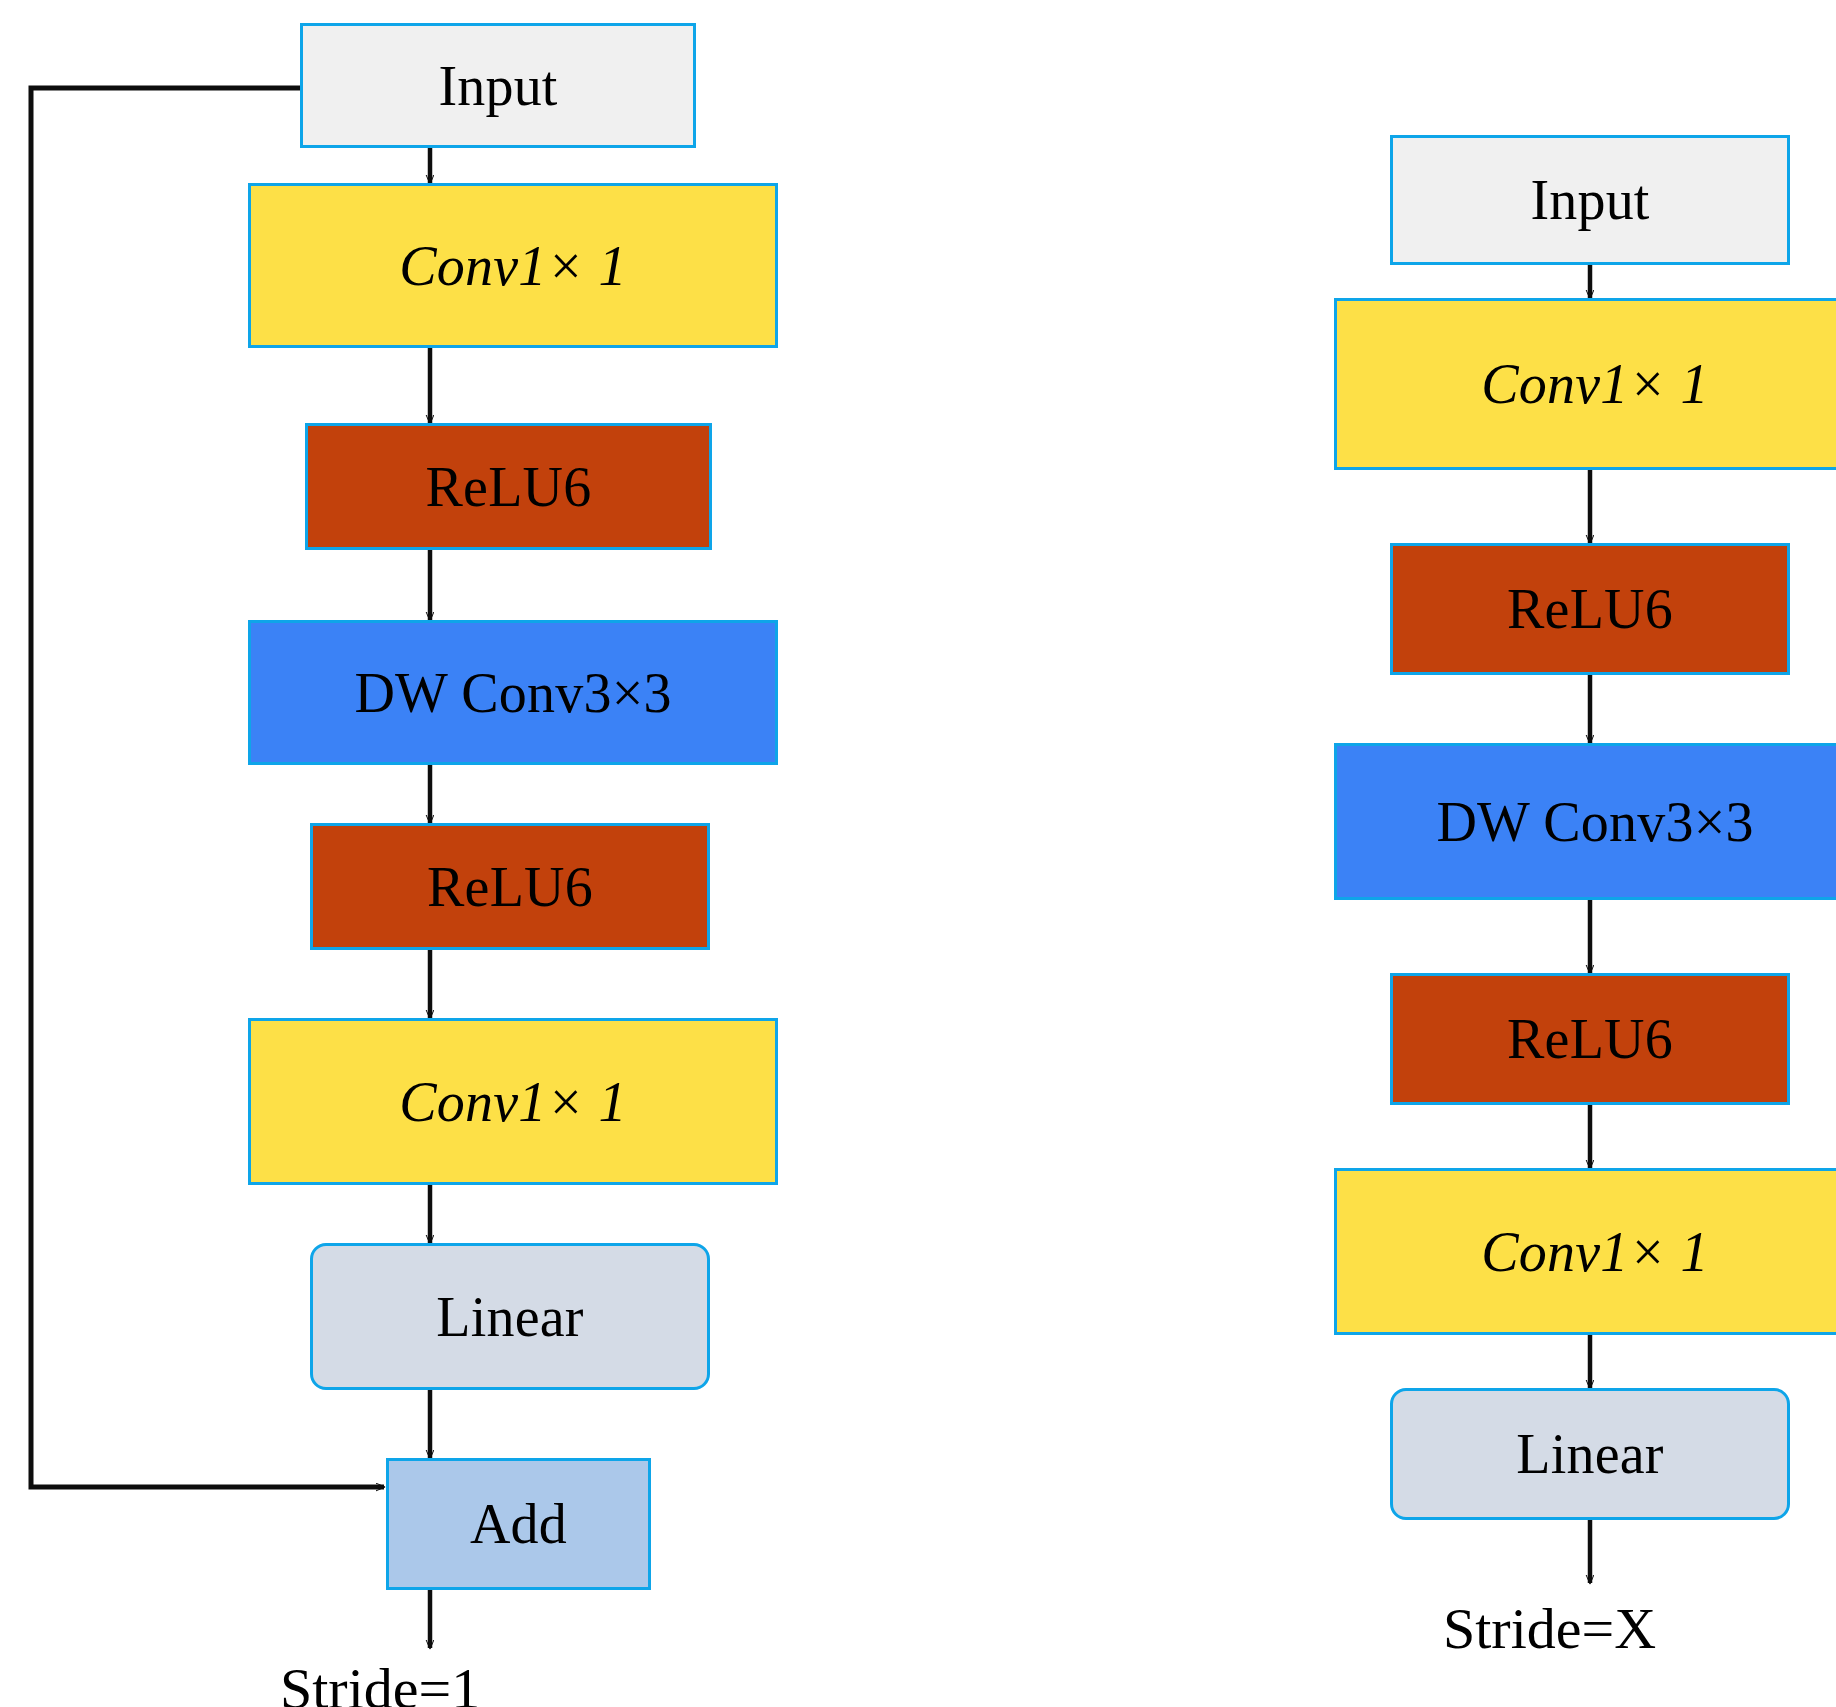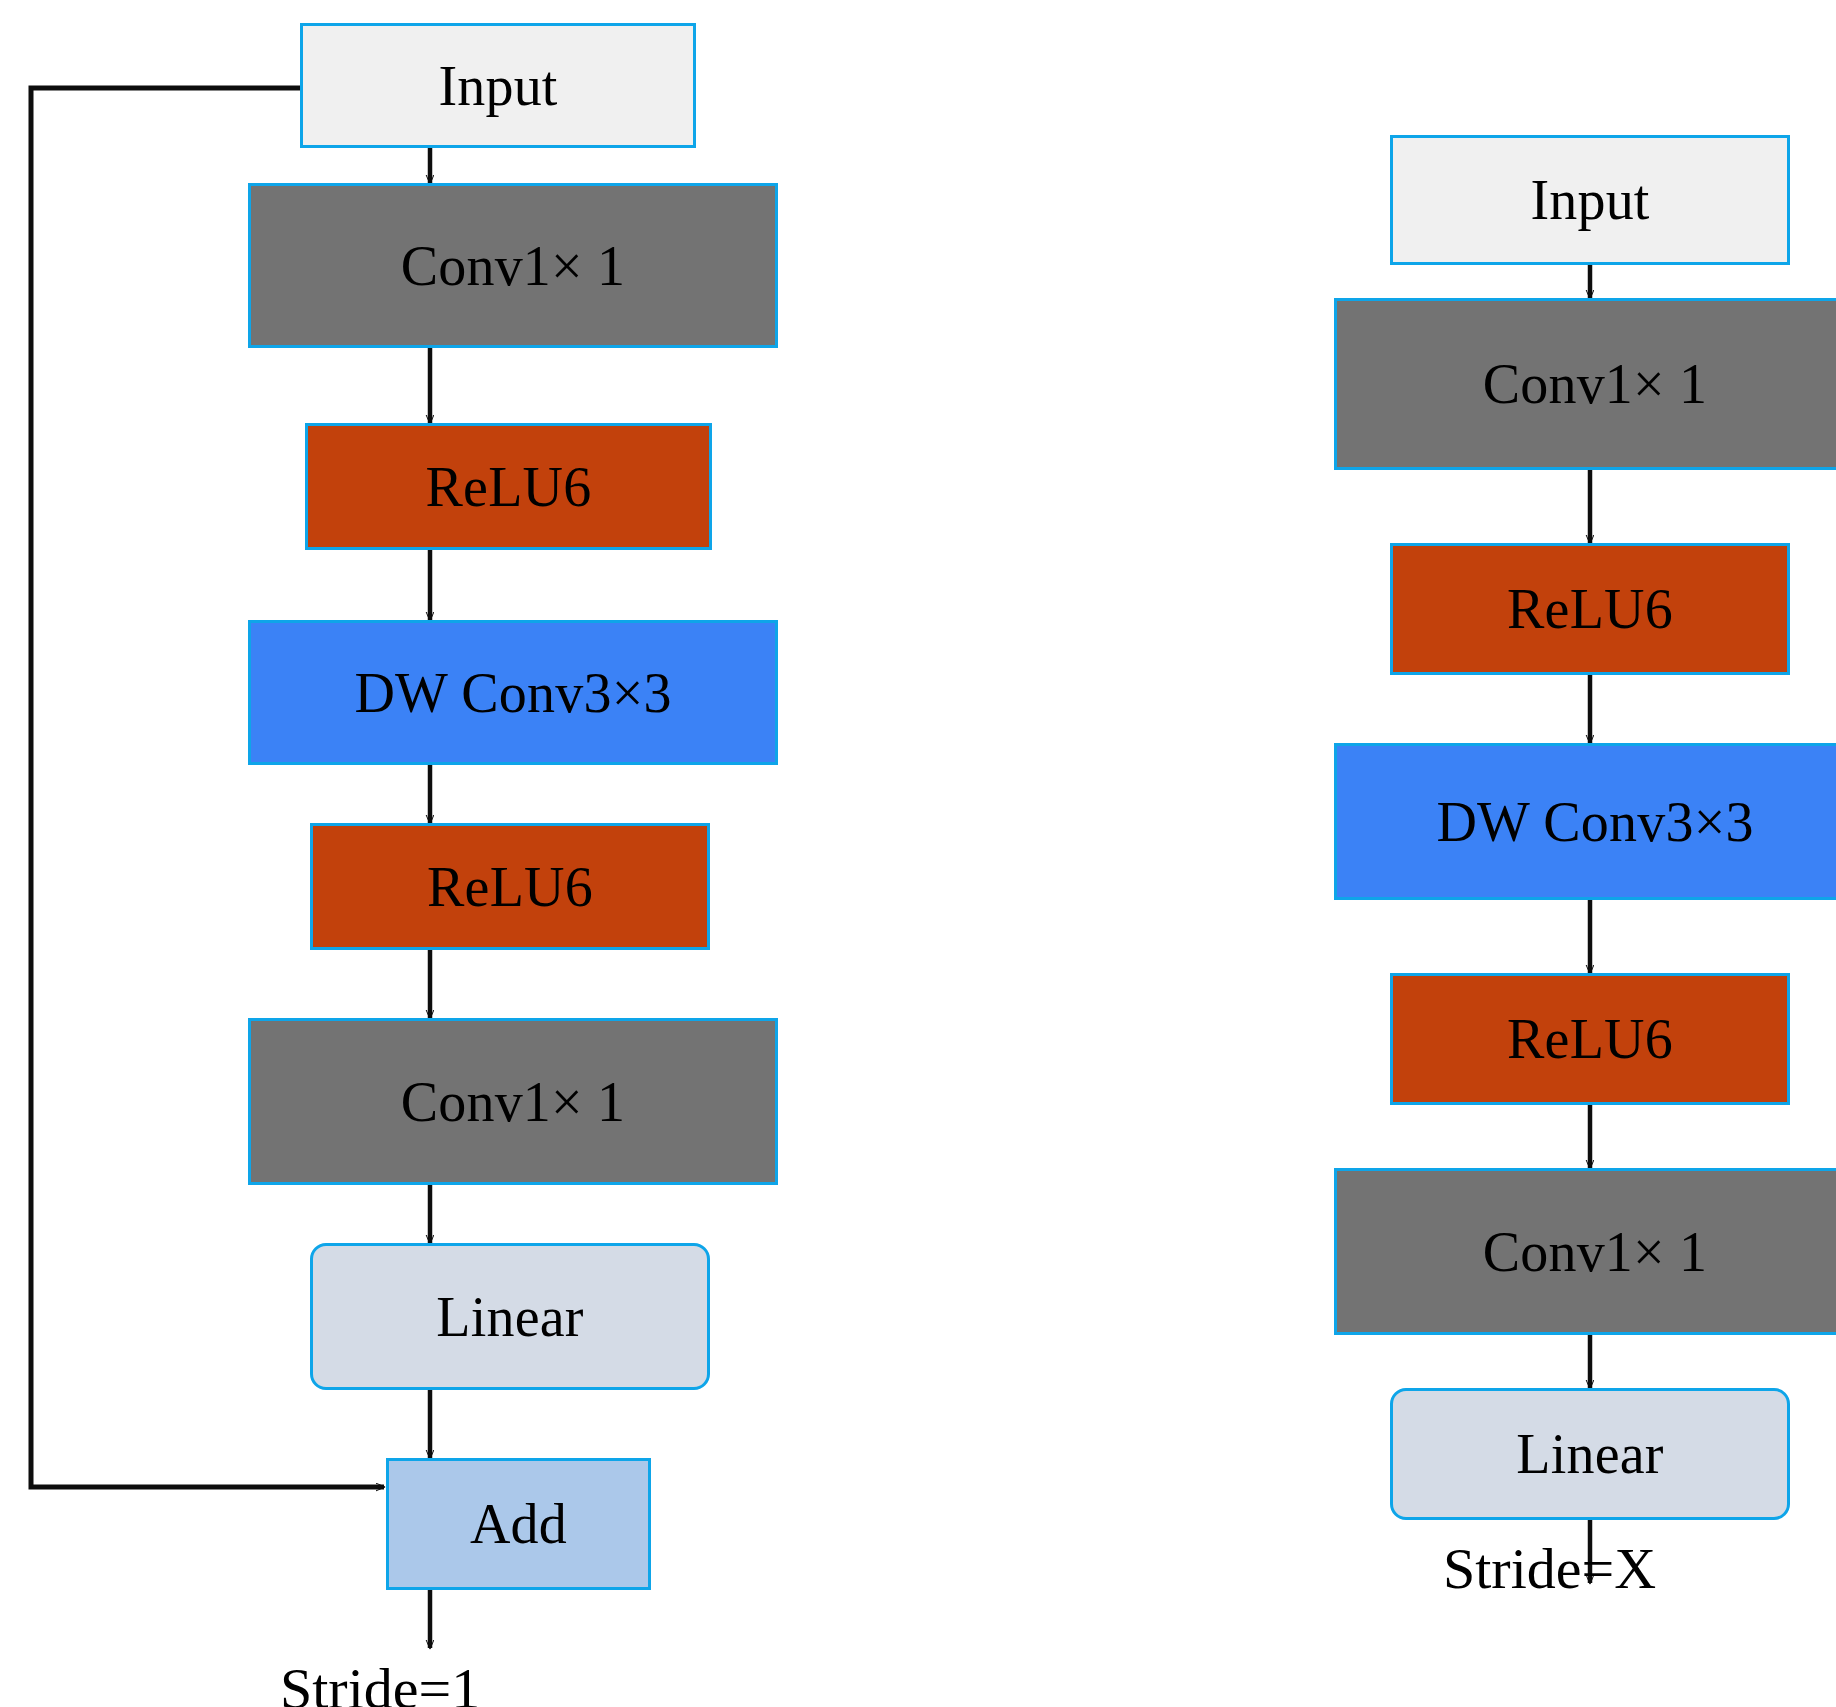--- a/index.html
+++ b/index.html
@@ -25,21 +25,21 @@
     justify-content: center;
     color: #000000;
     line-height: 1;
     white-space: nowrap;
     letter-spacing: 0.2px;
   }
   .node .label {
     display: block;
   }
   .fill-grey   { background: #f0f0f0; }
-  .fill-green  { background: #737373; }
+  .fill-green  { background: #fde047; font-style: italic; }
   .fill-orange { background: #c2410c; }
   .fill-blue   { background: #3b82f6; }
   .fill-slate  { background: #d4dbe6; border-radius: 16px; }
   .fill-steel  { background: #abc8ea; }
 
   .caption {
     position: absolute;
     color: #000000;
     white-space: nowrap;
     line-height: 1;
@@ -144,15 +144,15 @@
   </div>
 
   <div class="node fill-green" style="left:1334px; top:1168px; width:522px; height:167px; font-size:56px;">
     <span class="label">Conv1× 1</span>
   </div>
 
   <div class="node fill-slate" style="left:1390px; top:1388px; width:400px; height:132px; font-size:56px;">
     <span class="label">Linear</span>
   </div>
 
-  <div class="caption" style="left:1443px; top:1540px; font-size:58px;">Stride=X</div>
+  <div class="caption" style="left:1443px; top:1600px; font-size:58px;">Stride=X</div>
 
 </div>
 
 </body></html>

